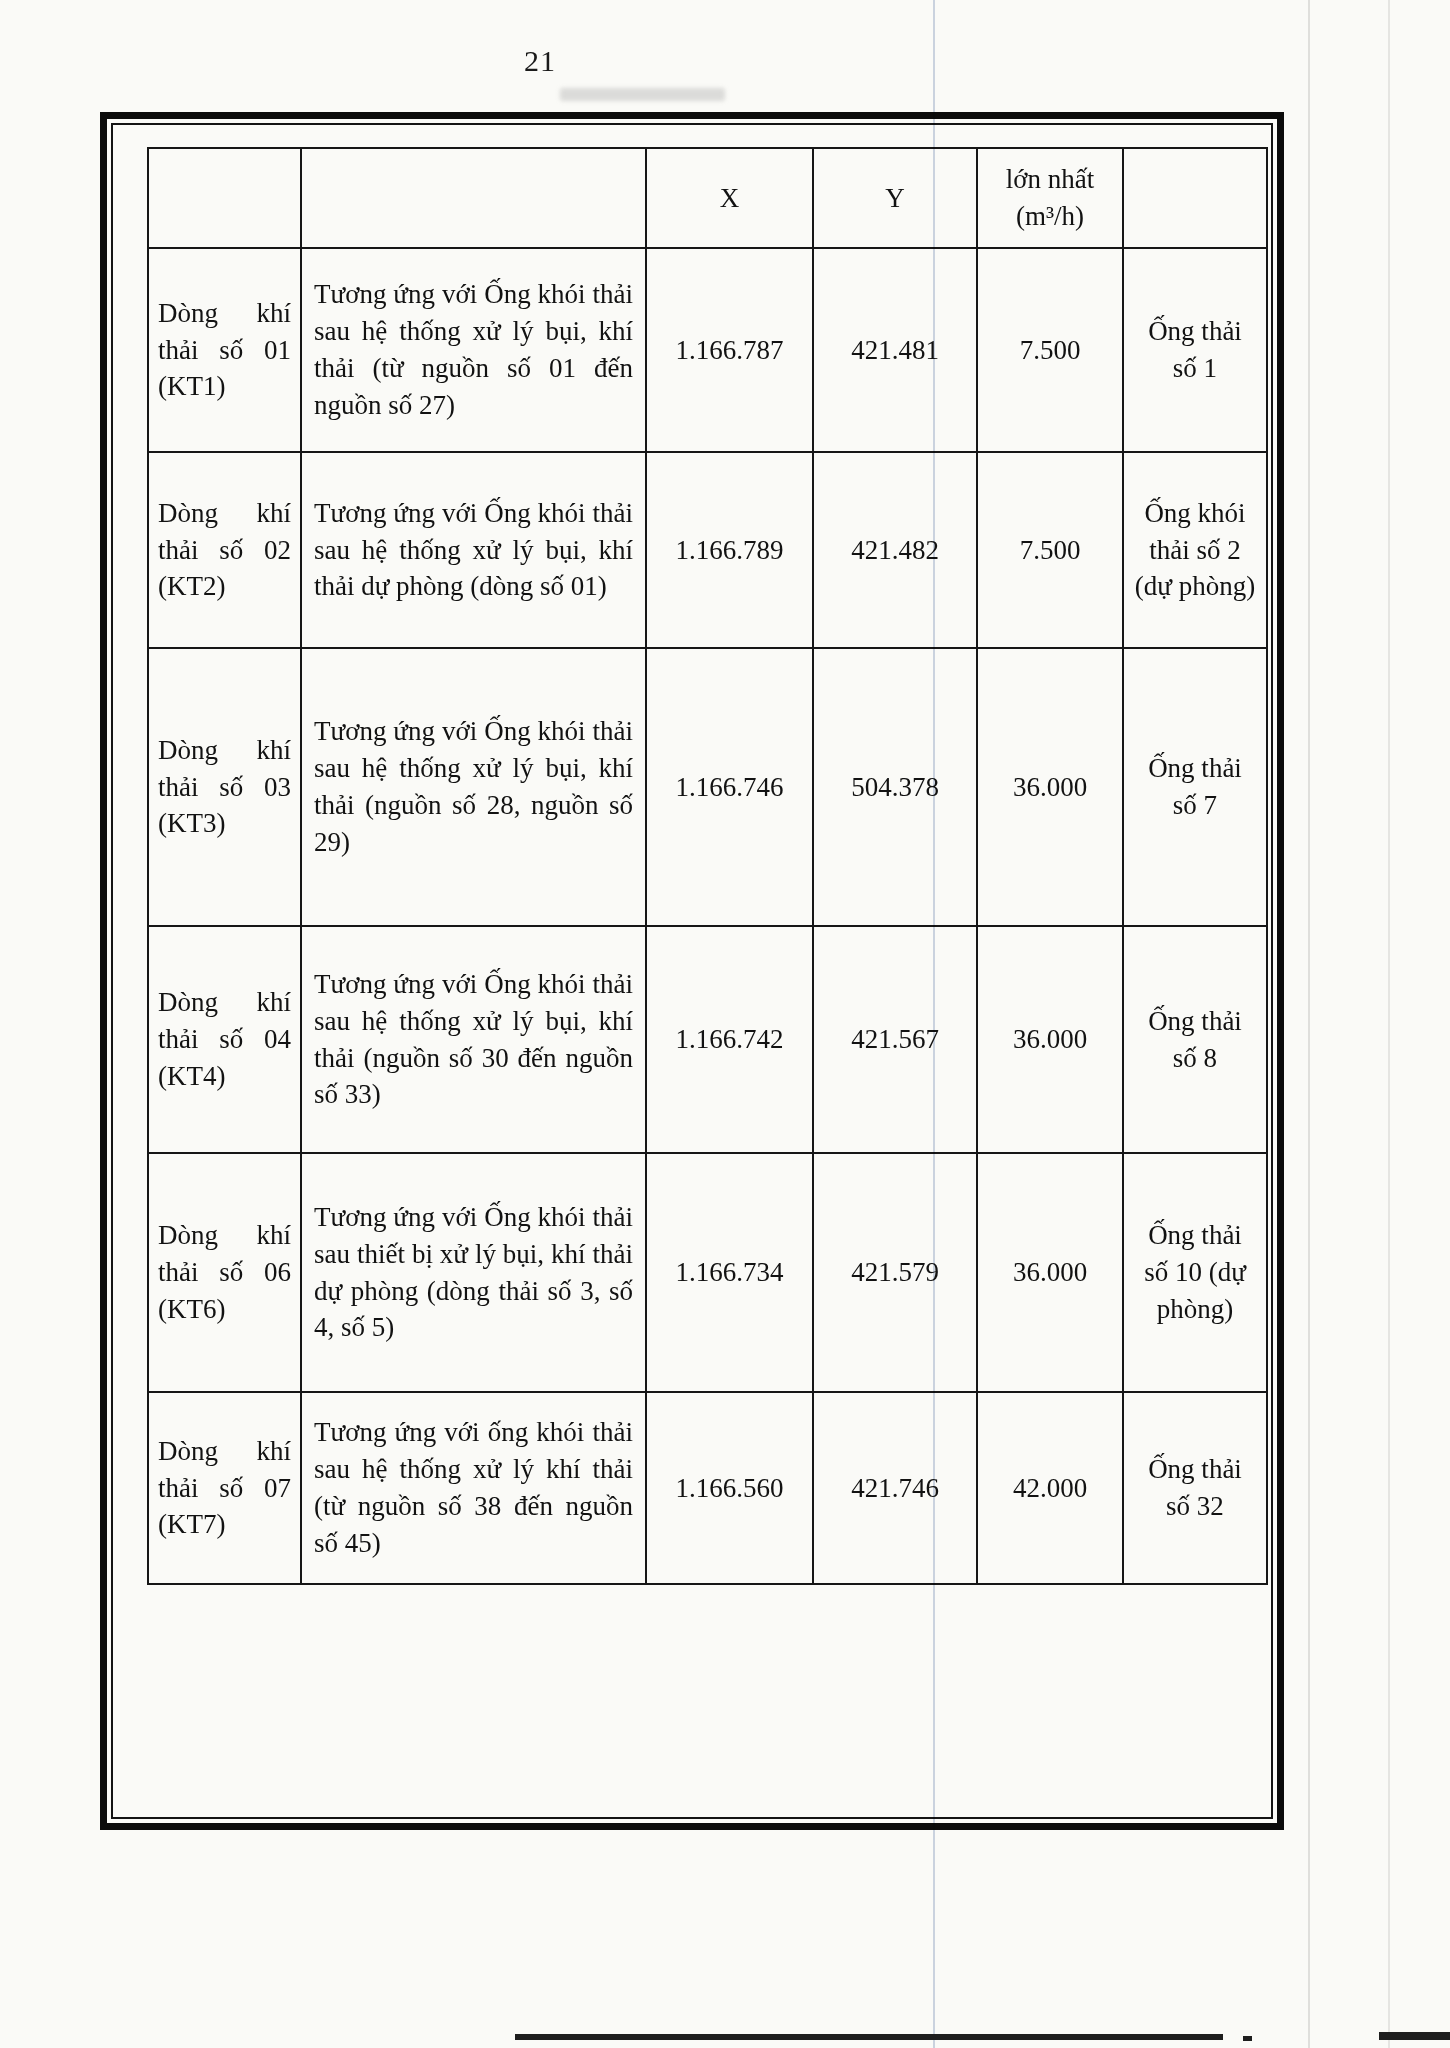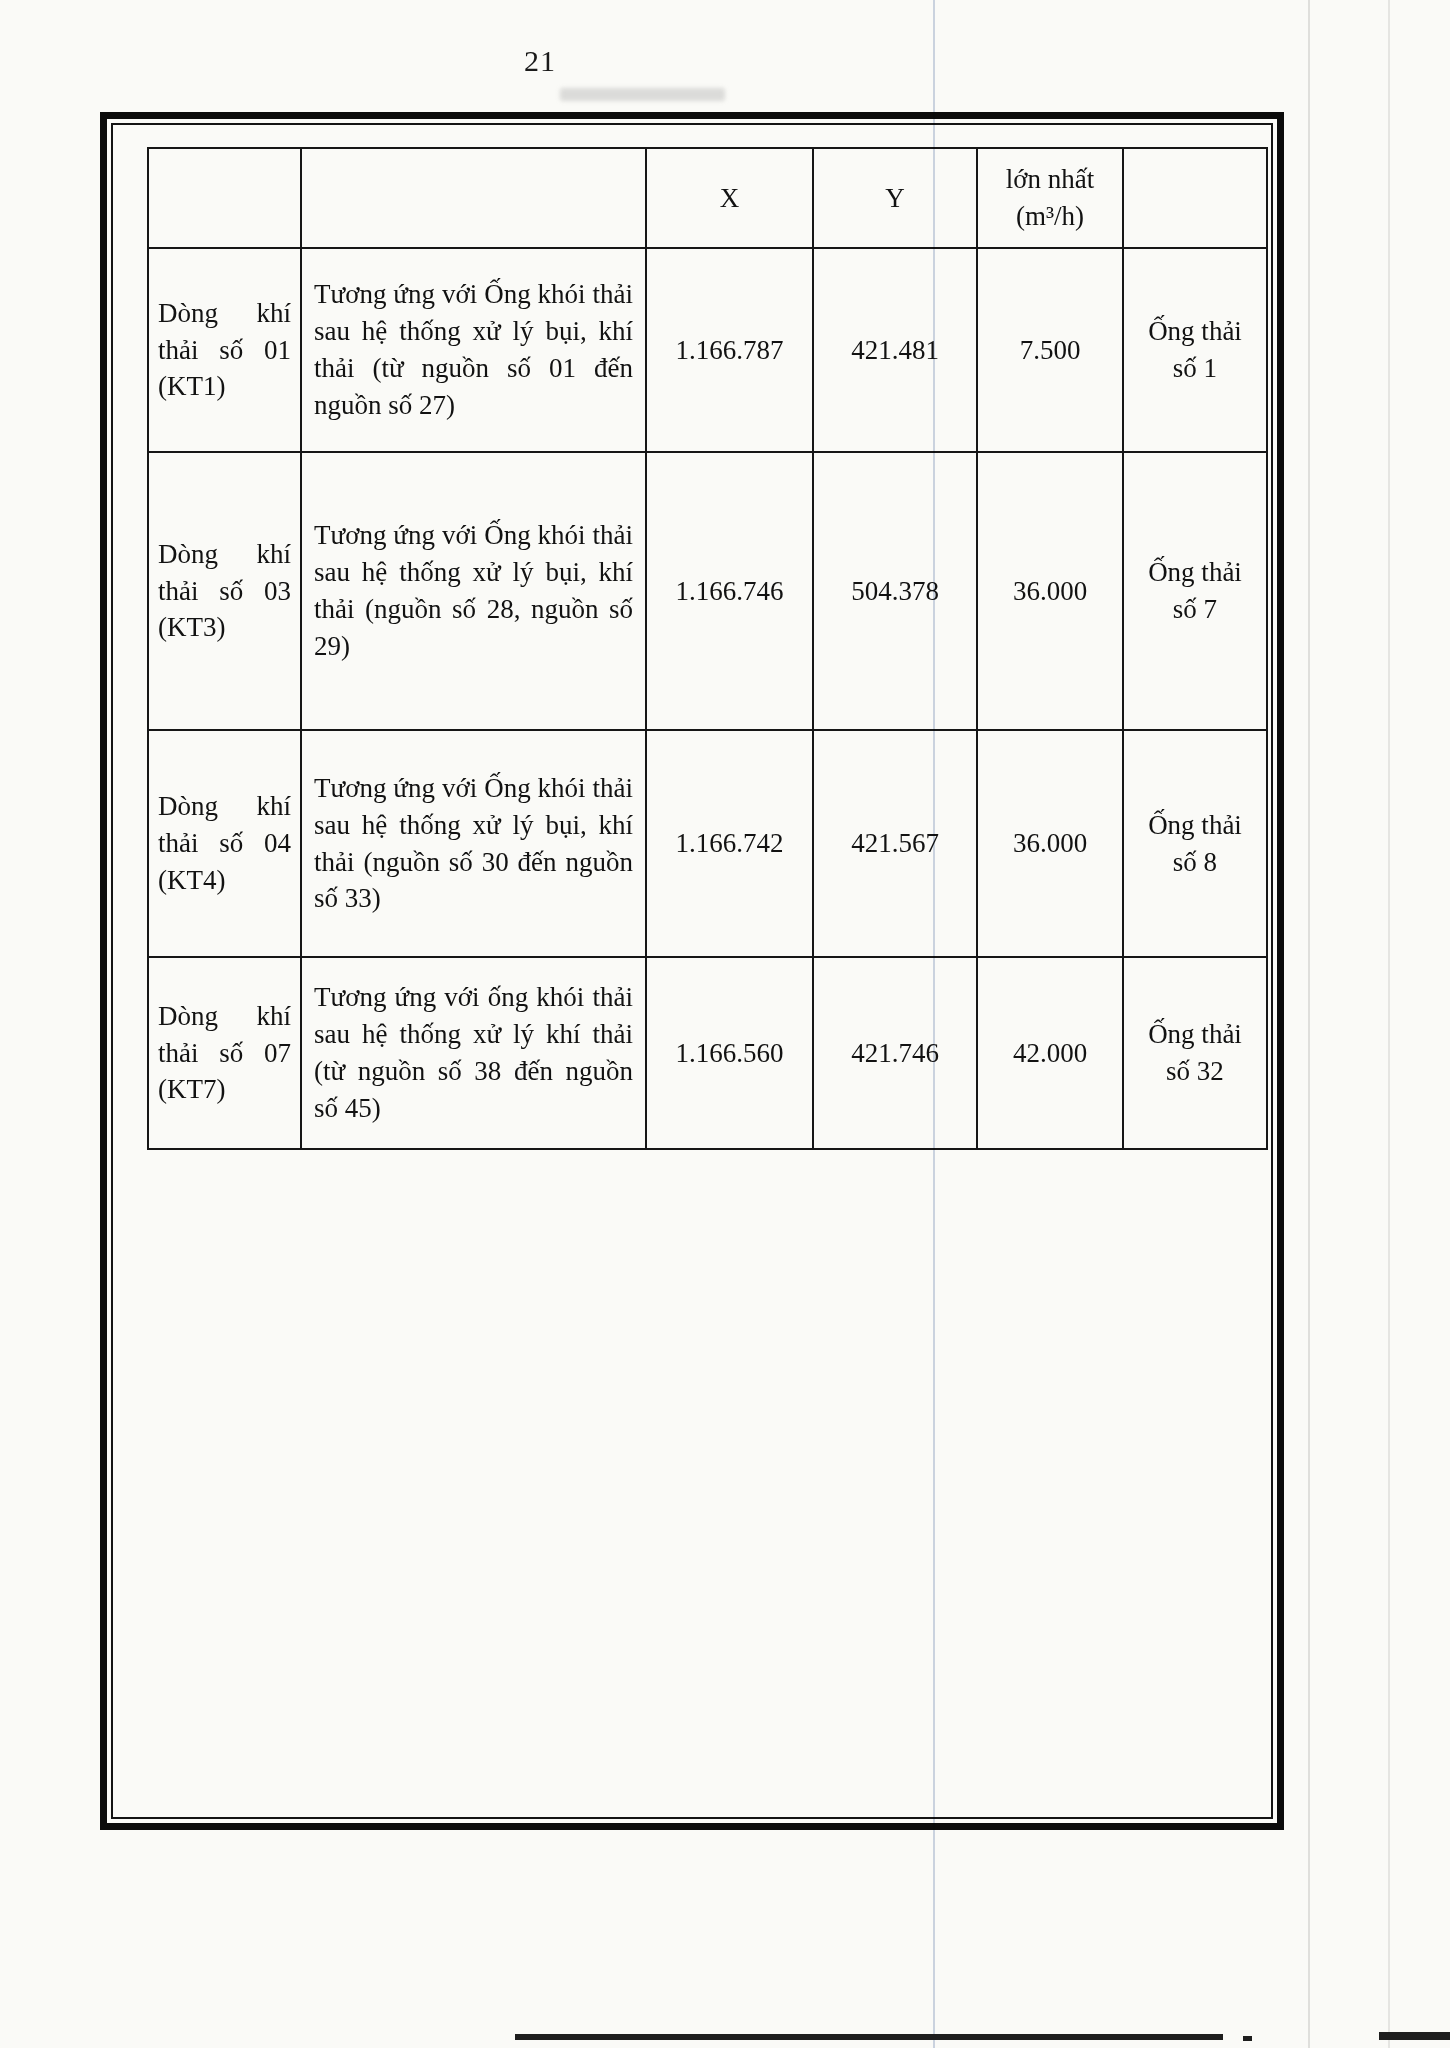--- a/index.html
+++ b/index.html
@@ -133,35 +133,51 @@
         </thead>
         <tbody>
             <tr style="height: 204px; padding-left: 18px;">
           <td class="c-label">Dòng khí thải số 01 (KT1)</td>
           <td class="c-desc">Tương ứng với Ống khói thải sau hệ thống xử lý bụi, khí thải (từ nguồn số 01 đến nguồn số 27)</td>
           <td class="c-num">1.166.787</td>
           <td class="c-num">421.481</td>
           <td class="c-num">7.500</td>
           <td class="c-outlet">Ống thải số 1</td>
         </tr>
+            <tr style="height: 196px;">
+          <td class="c-label">Dòng khí thải số 02 (KT2)</td>
+          <td class="c-desc">Tương ứng với Ống khói thải sau hệ thống xử lý bụi, khí thải dự phòng (dòng số 01)</td>
+          <td class="c-num">1.166.789</td>
+          <td class="c-num">421.482</td>
+          <td class="c-num">7.500</td>
+          <td class="c-outlet">Ống khói thải số 2 (dự phòng)</td>
+        </tr>
             <tr style="height: 278px;">
           <td class="c-label">Dòng khí thải số 03 (KT3)</td>
           <td class="c-desc">Tương ứng với Ống khói thải sau hệ thống xử lý bụi, khí thải (nguồn số 28, nguồn số 29)</td>
           <td class="c-num">1.166.746</td>
           <td class="c-num">504.378</td>
           <td class="c-num">36.000</td>
           <td class="c-outlet">Ống thải số 7</td>
         </tr>
             <tr style="height: 227px;">
           <td class="c-label">Dòng khí thải số 04 (KT4)</td>
           <td class="c-desc">Tương ứng với Ống khói thải sau hệ thống xử lý bụi, khí thải (nguồn số 30 đến nguồn số 33)</td>
           <td class="c-num">1.166.742</td>
           <td class="c-num">421.567</td>
           <td class="c-num">36.000</td>
           <td class="c-outlet">Ống thải số 8</td>
+        </tr>
+            <tr style="height: 239px;">
+          <td class="c-label">Dòng khí thải số 06 (KT6)</td>
+          <td class="c-desc">Tương ứng với Ống khói thải sau thiết bị xử lý bụi, khí thải dự phòng (dòng thải số 3, số 4, số 5)</td>
+          <td class="c-num">1.166.734</td>
+          <td class="c-num">421.579</td>
+          <td class="c-num">36.000</td>
+          <td class="c-outlet">Ống thải số 10 (dự phòng)</td>
         </tr>
             <tr style="height: 192px;">
           <td class="c-label">Dòng khí thải số 07 (KT7)</td>
           <td class="c-desc">Tương ứng với ống khói thải sau hệ thống xử lý khí thải (từ nguồn số 38 đến nguồn số 45)</td>
           <td class="c-num">1.166.560</td>
           <td class="c-num">421.746</td>
           <td class="c-num">42.000</td>
           <td class="c-outlet">Ống thải số 32</td>
         </tr>
           </tbody>

